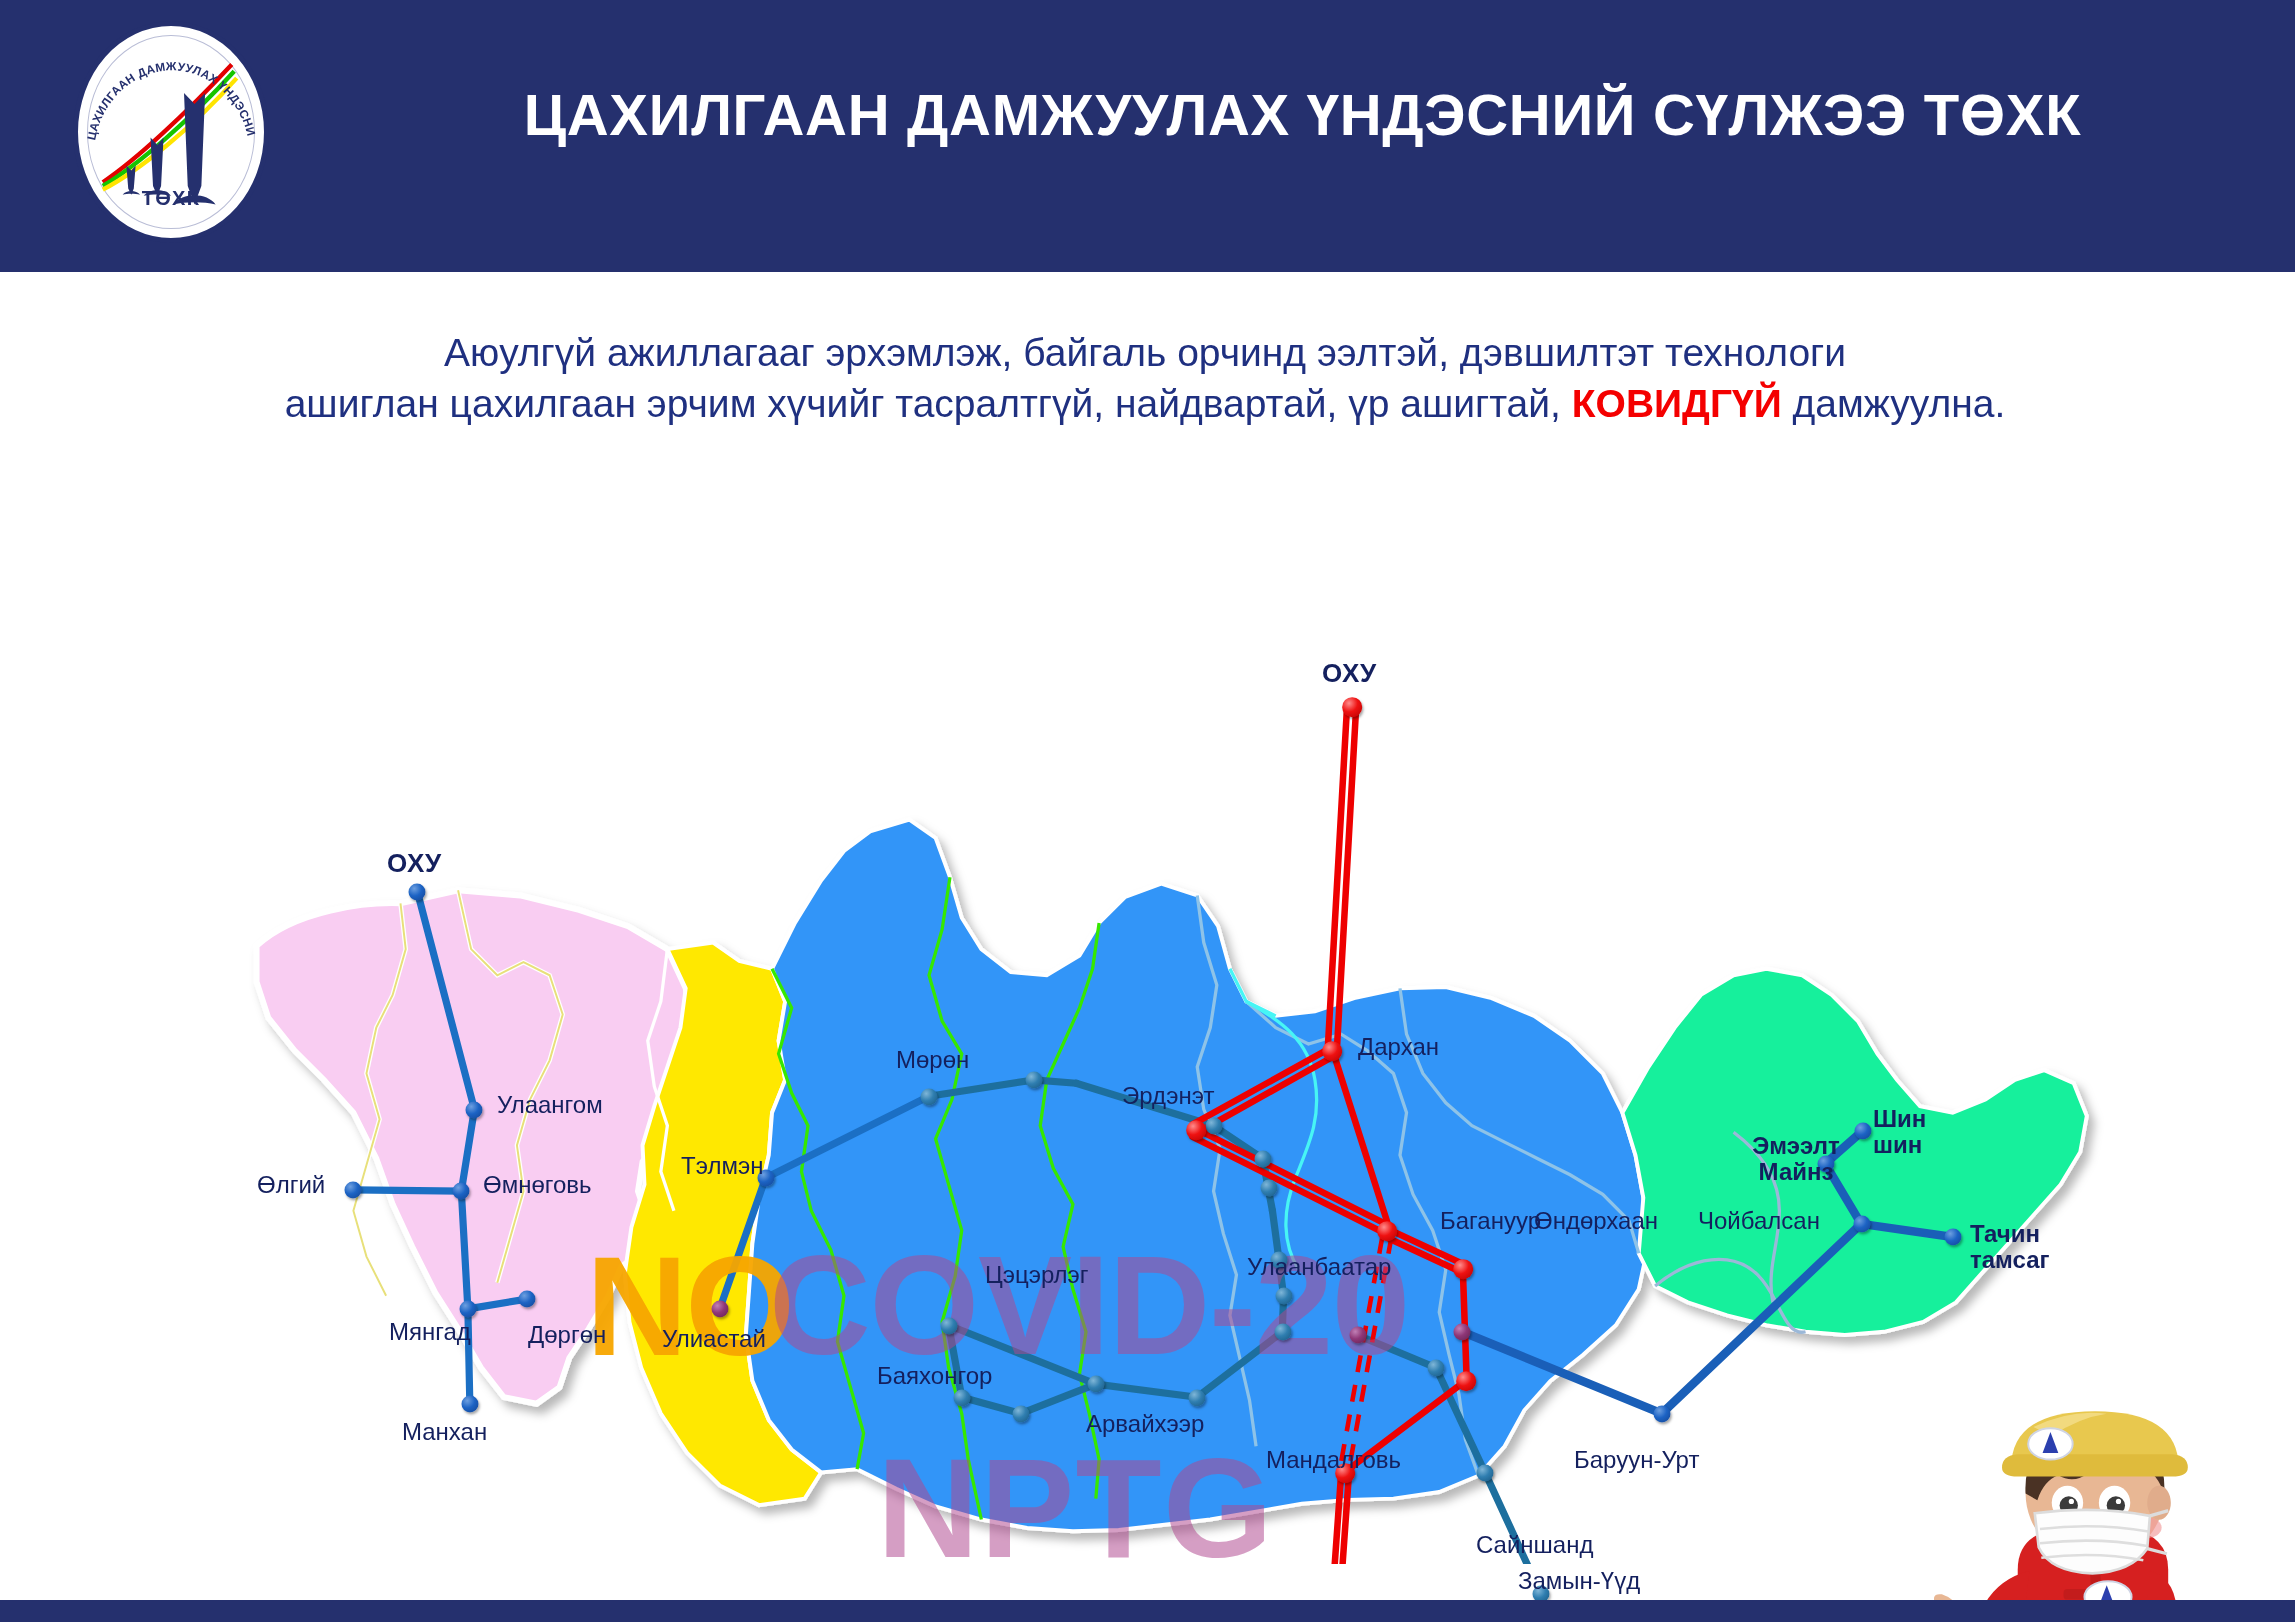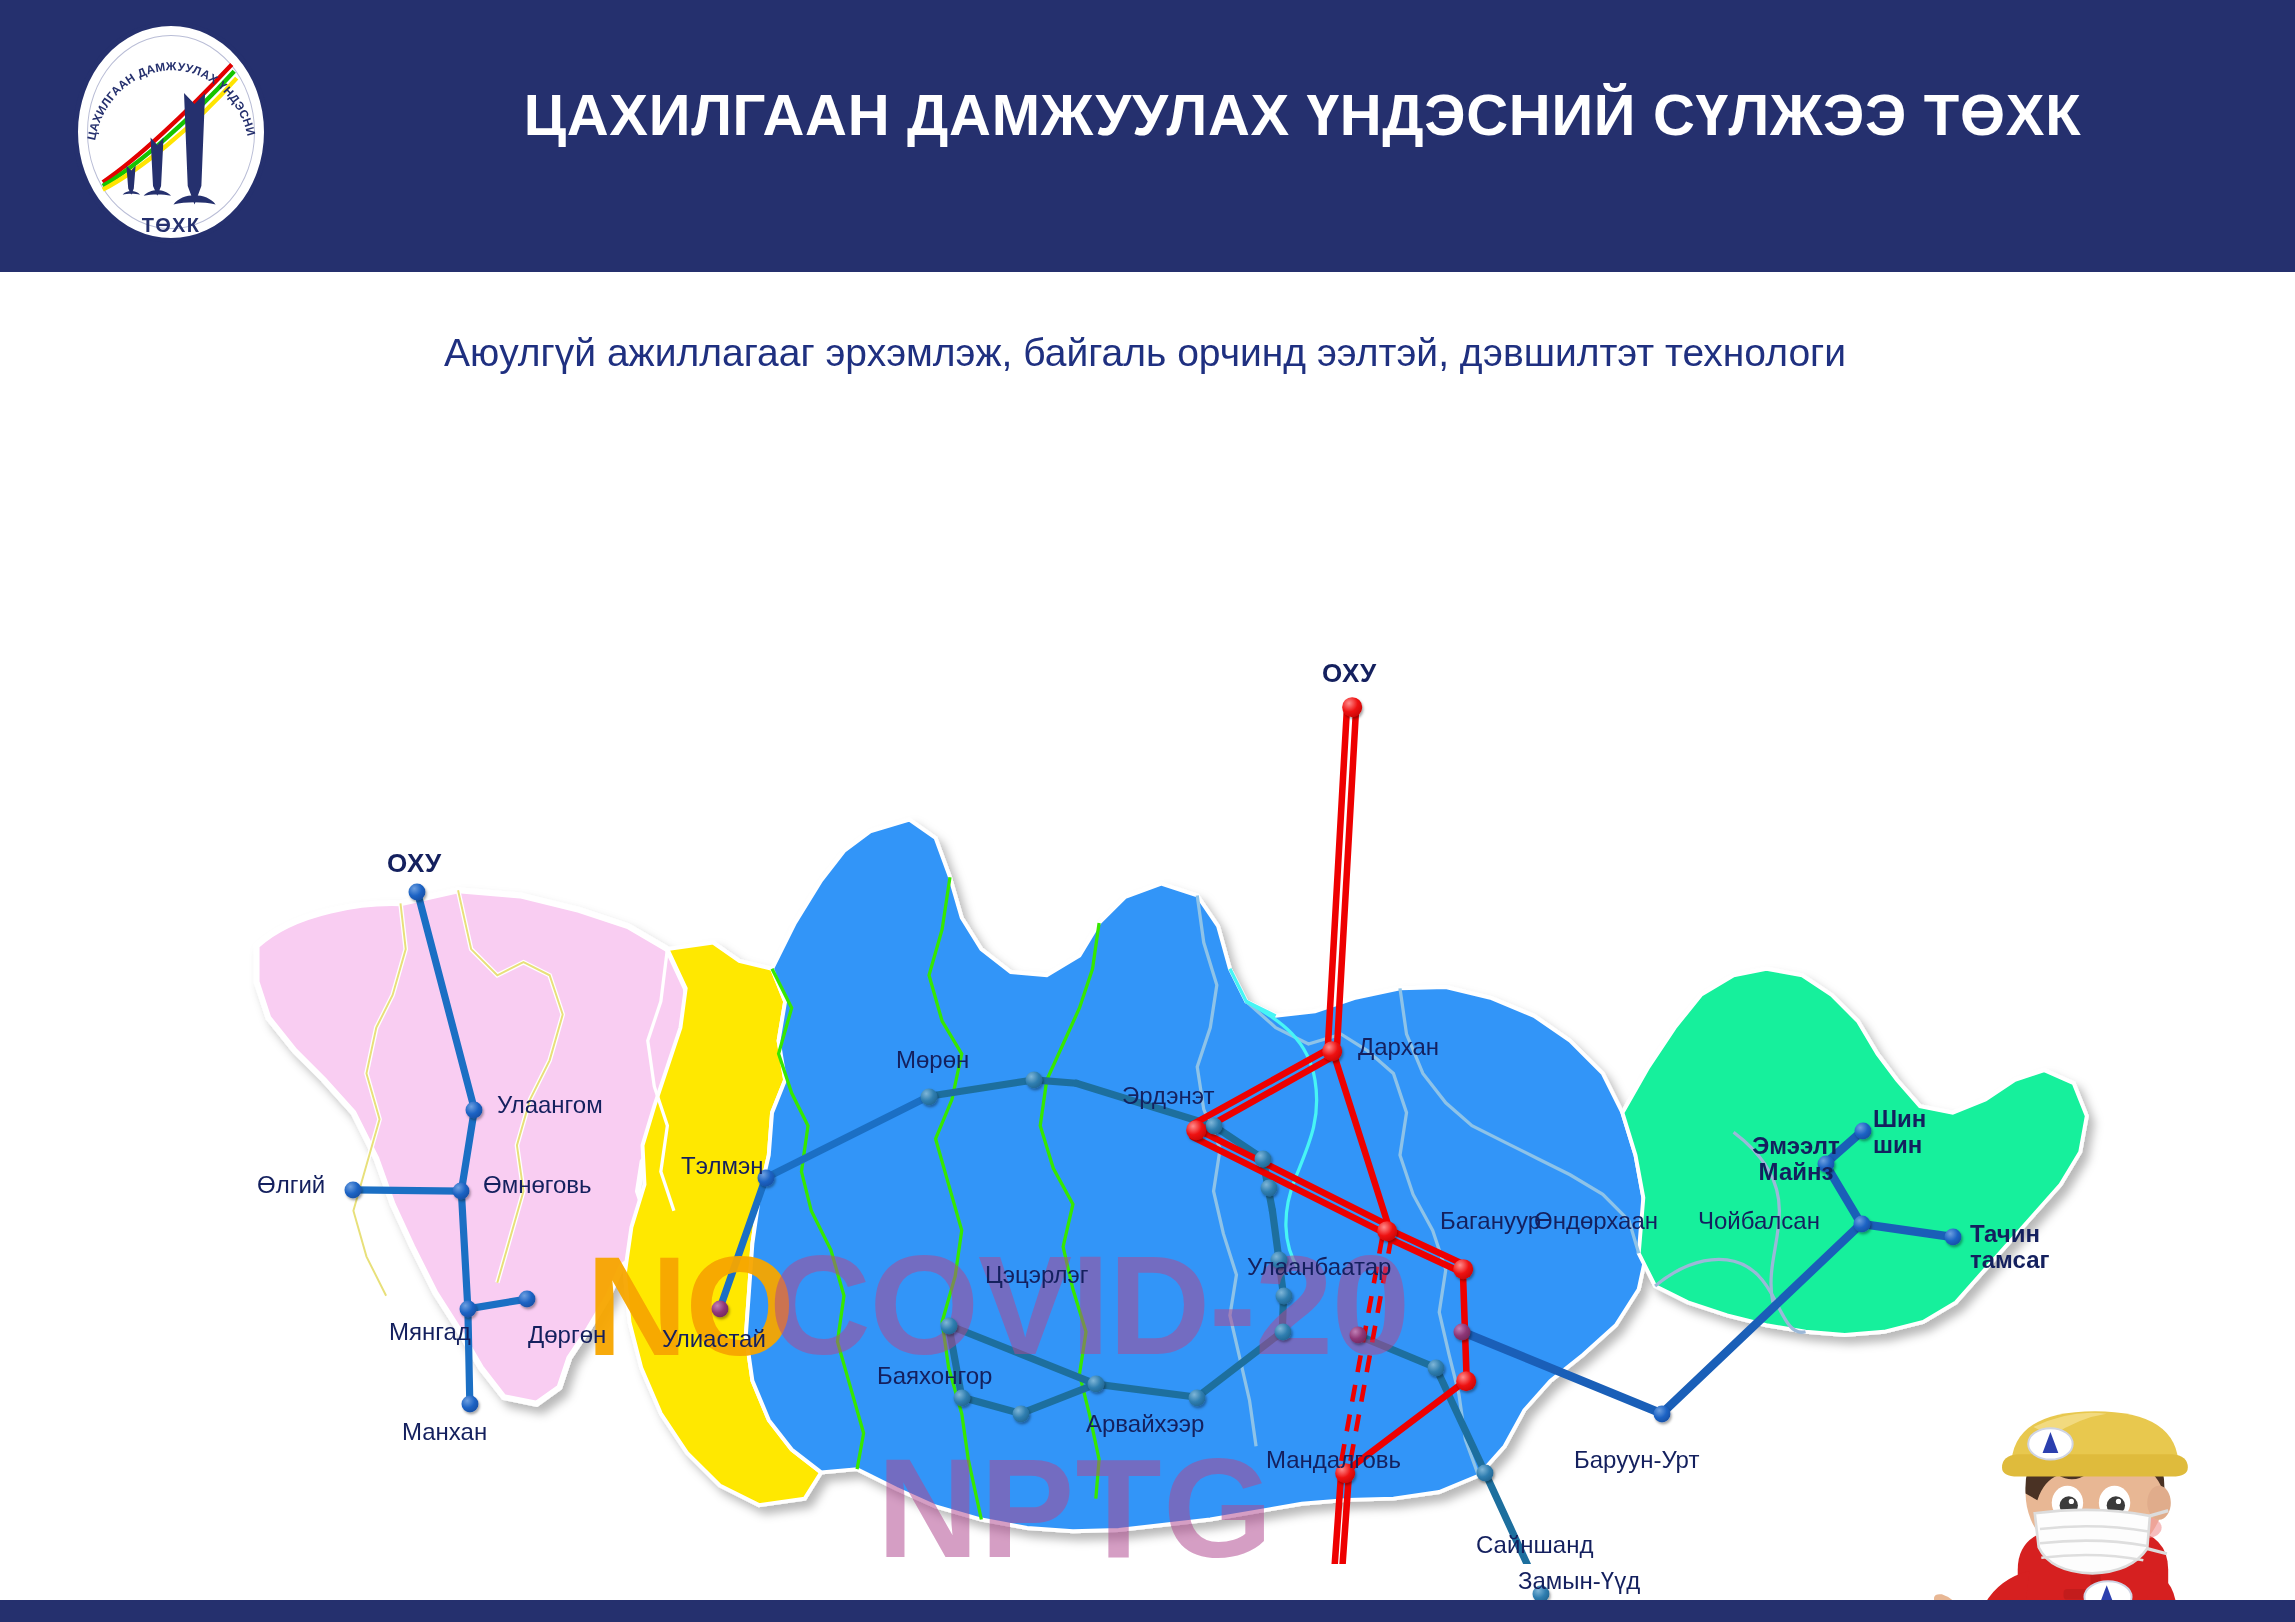--- a/index.html
+++ b/index.html
@@ -27,21 +27,21 @@
   }
   #logo-inner-ring {
     position:absolute; left:9.2px; top:9.2px; right:9.2px; bottom:9.2px;
     border:1.3px solid #b9bdd6; border-radius:50%;
   }
   #logo-svg { position:absolute; inset:0; }
   #logo-arc-text {
     position:absolute; inset:0;
   }
   #logo-bottom-text {
-    position:absolute; left:0; right:0; bottom:1px;
+    position:absolute; left:0; right:0; bottom:28px;
     text-align:center; color:#25306e;
     font-size:20px; font-weight:bold; letter-spacing:1.3px;
   }
 
   #page-title {
     position:absolute; left:393px; top:81px; width:1819px;
     color:#ffffff;
     font-size:58px; font-weight:bold; letter-spacing:0.7px;
     text-align:center;
     white-space:nowrap;
@@ -161,20 +161,21 @@
 
       <div id="logo-bottom-text">ТӨХК</div>
     </div>
   </div>
 
   <div id="page-title">ЦАХИЛГААН ДАМЖУУЛАХ ҮНДЭСНИЙ СҮЛЖЭЭ ТӨХК</div>
 </div>
 
 <div id="subtitle">
   <div>Аюулгүй ажиллагааг эрхэмлэж, байгаль орчинд ээлтэй, дэвшилтэт технологи</div>
+  <div><span>ашиглан цахилгаан эрчим хүчийг тасралтгүй, найдвартай, үр ашигтай, </span><span class="hl">КОВИДГҮЙ</span><span> дамжуулна.</span></div>
 </div>
 
 <div id="map-stage">
 
   <svg id="map-svg" width="2295" height="1112" viewBox="0 0 3508 1700">
     <defs>
       <filter id="shadow" x="-20%" y="-20%" width="150%" height="150%">
         <feDropShadow dx="9" dy="11" stdDeviation="7" flood-color="#000" flood-opacity="0.28"></feDropShadow>
       </filter>
     </defs>

